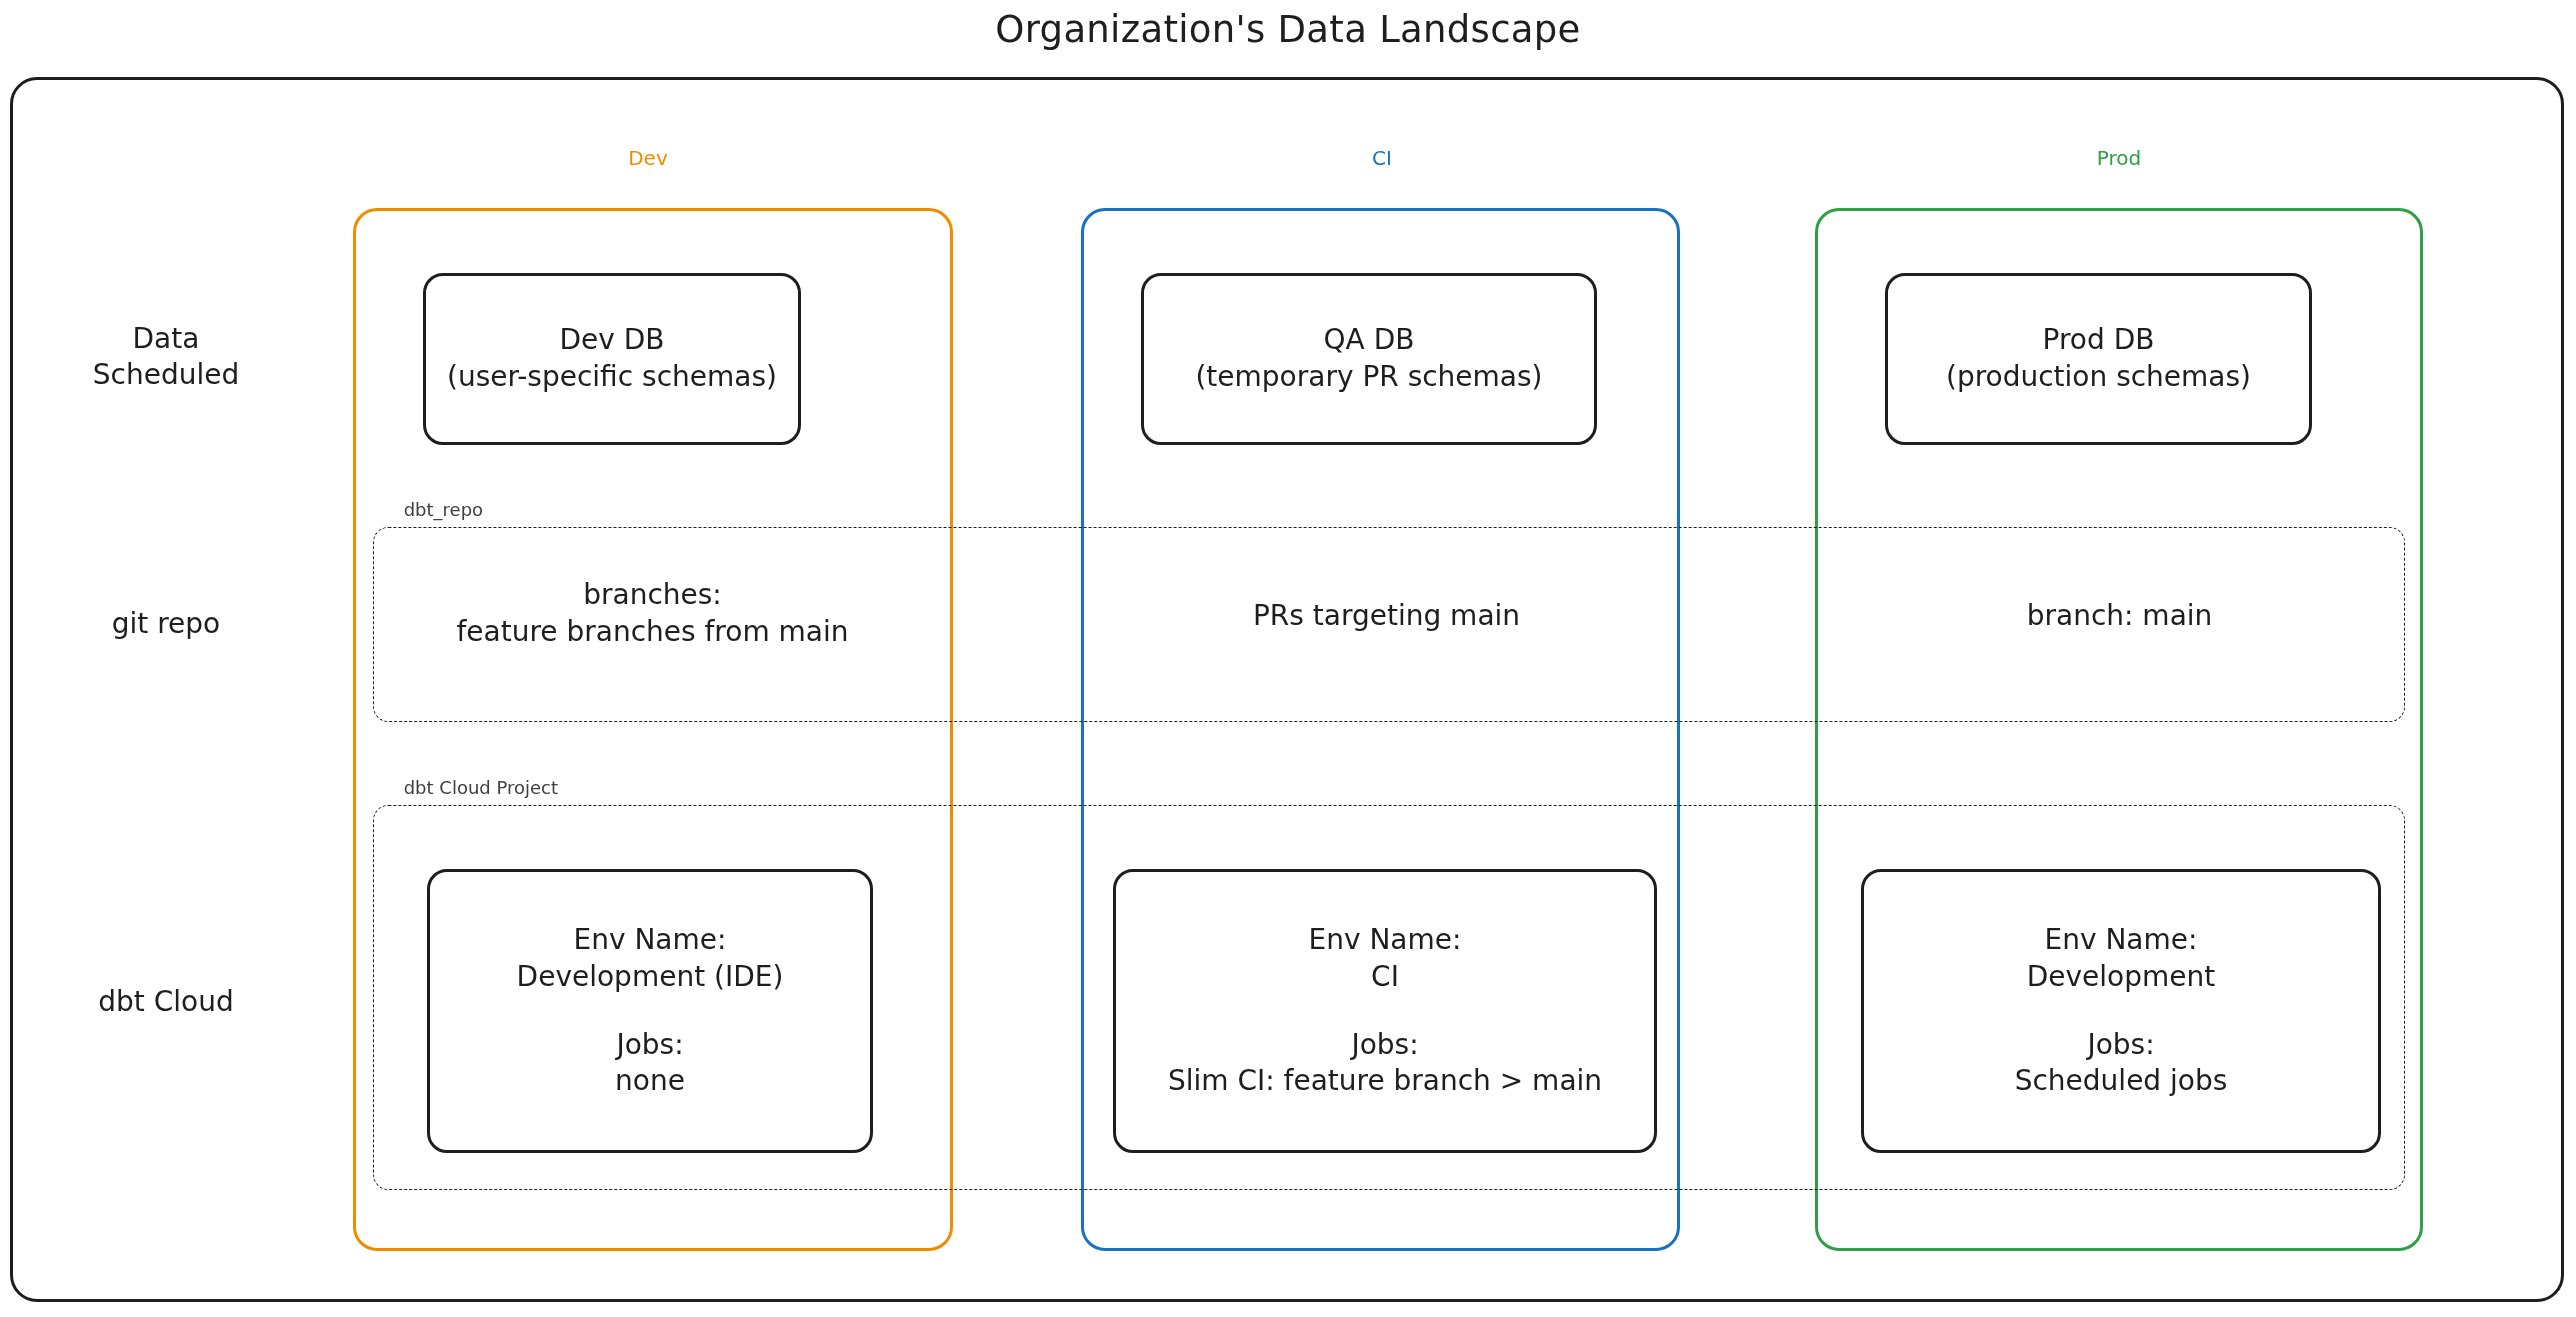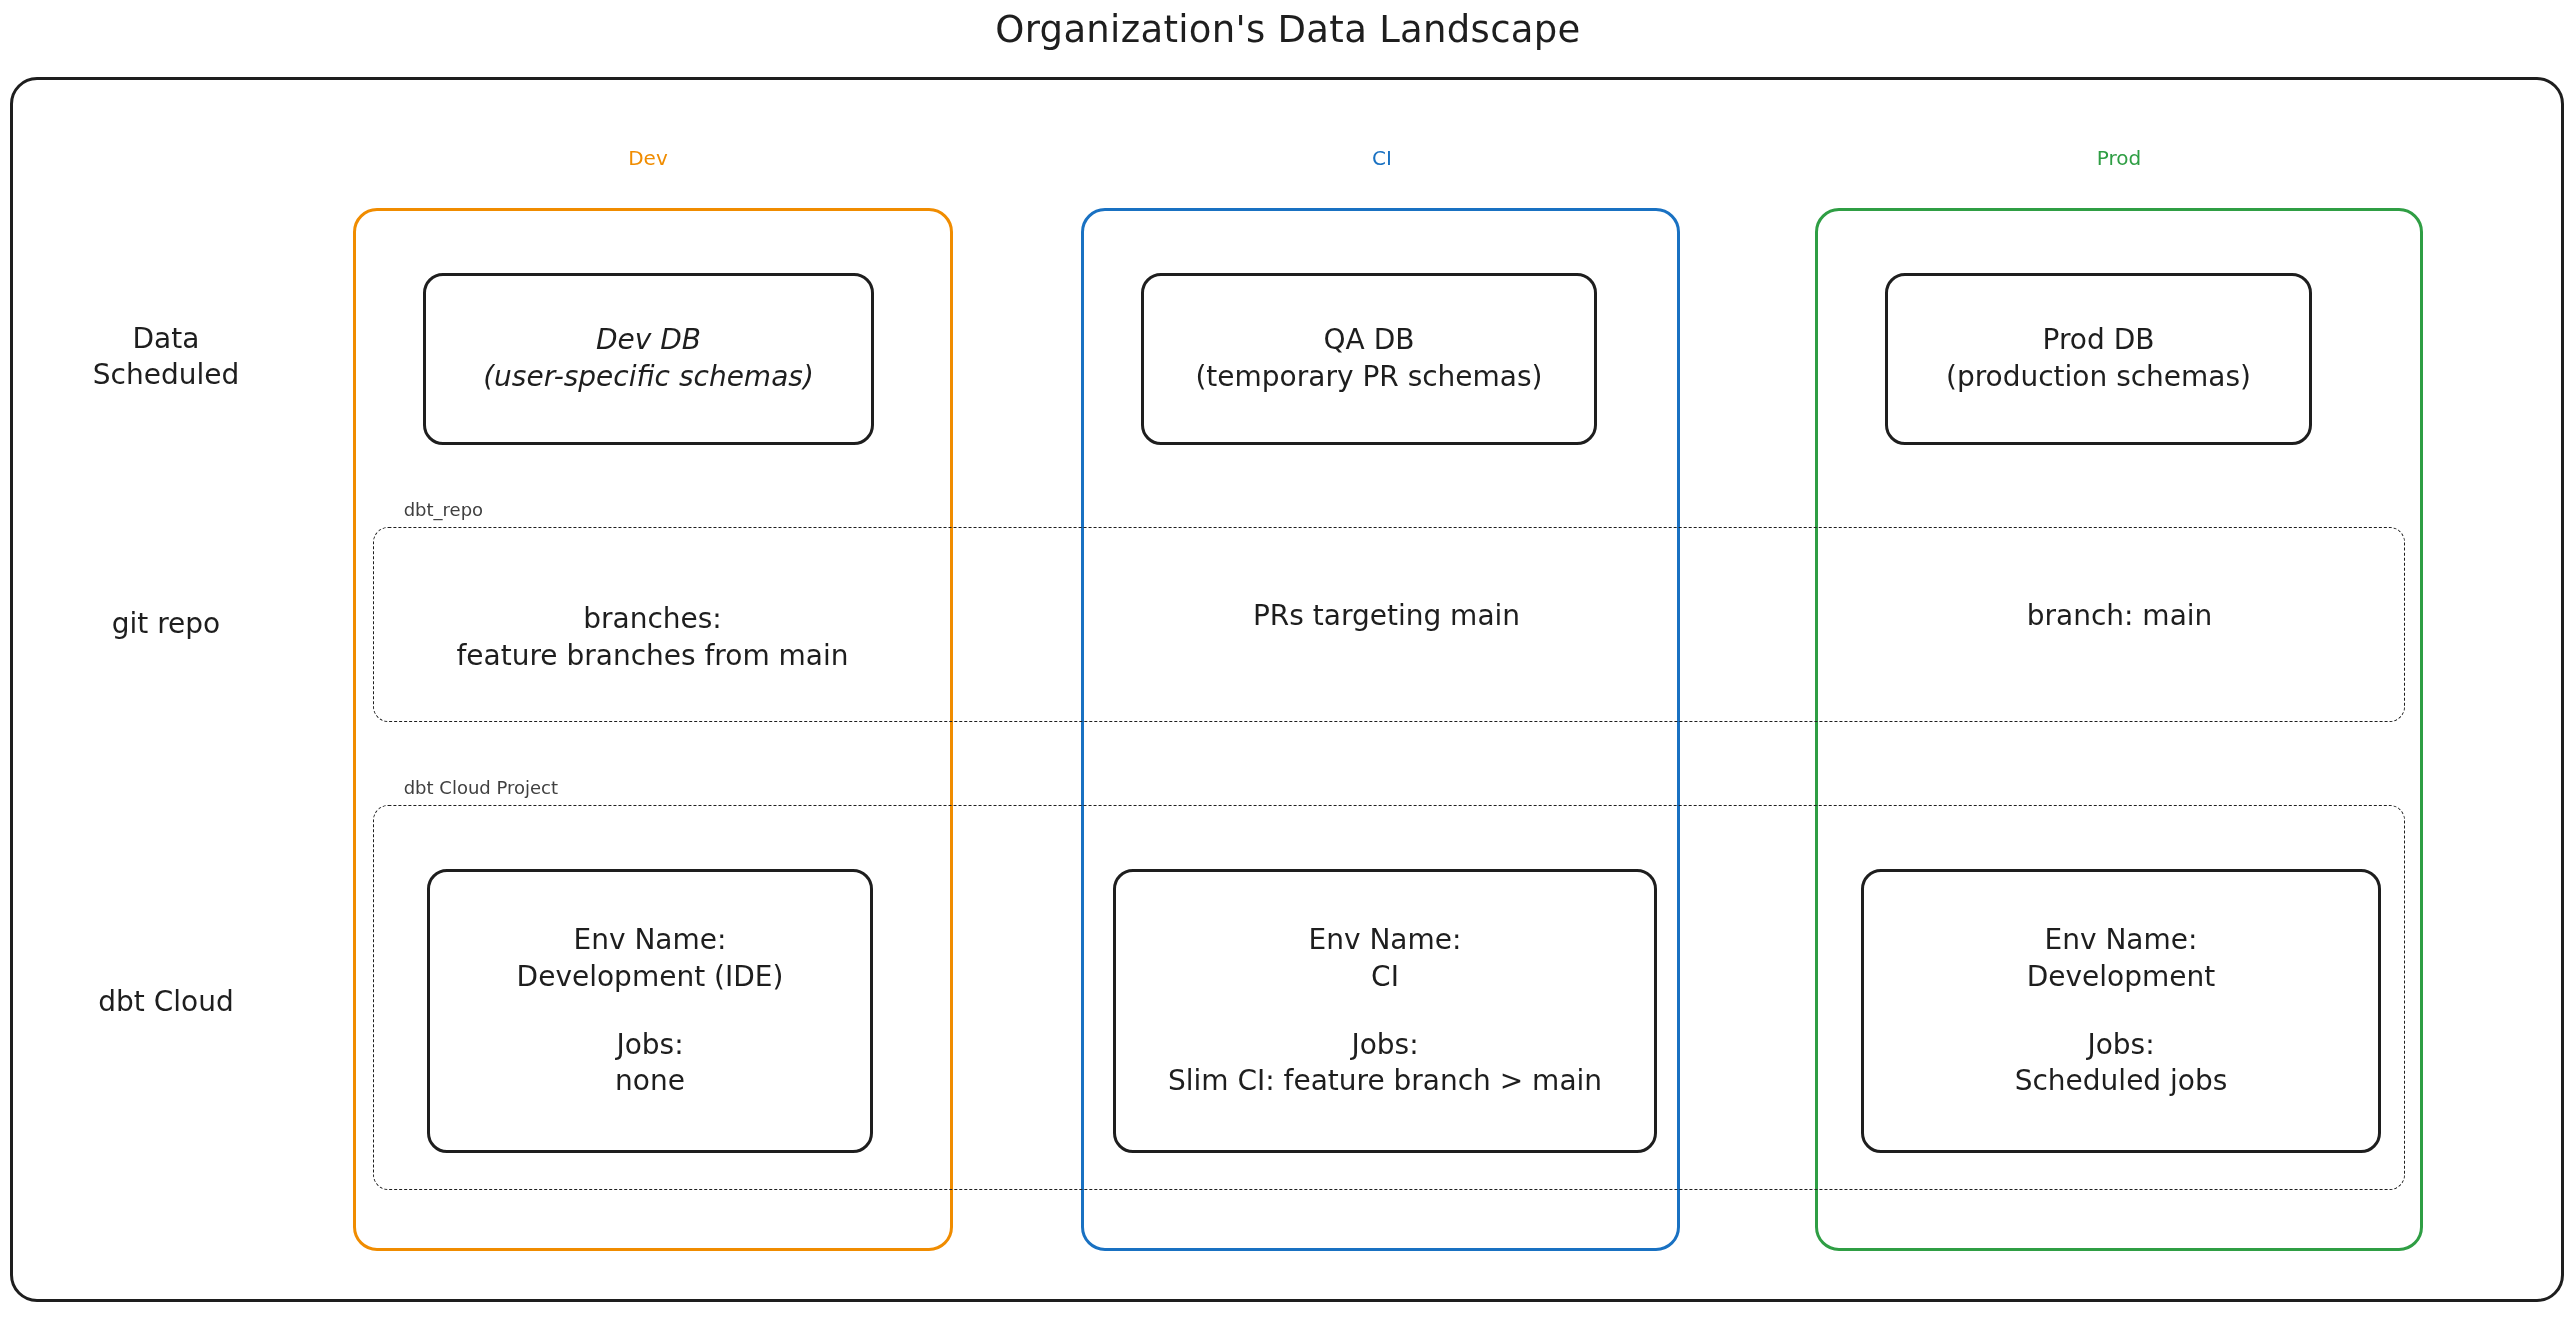--- a/index.html
+++ b/index.html
@@ -117,21 +117,21 @@
     align-items: center;
     justify-content: center;
     color: #1e1e1e;
     font-size: 28px;
     line-height: 1.32;
     text-align: center;
   }
 
   
   .db-box { top: 273px; height: 172px; }
-  #db-box-dev  { left: 423px;  width: 451px; font-style: italic; }
+  #db-box-dev  { left: 423px;  width: 378px; }
   #db-box-ci   { left: 1141px; width: 456px; }
   #db-box-prod { left: 1885px; width: 427px; }
 
   
   .env-box { top: 869px; height: 284px; }
   #env-box-dev  { left: 427px;  width: 446px; }
   #env-box-ci   { left: 1113px; width: 544px; }
   #env-box-prod { left: 1861px; width: 520px; }
 
   .entity-line { display: block; }
@@ -139,21 +139,21 @@
 
   
   .git-cell {
     position: absolute;
     top: 577px;
     text-align: center;
     font-size: 28px;
     line-height: 1.32;
     color: #1e1e1e;
   }
-  #git-cell-dev  { left: 379px;  width: 547px; margin-top: 24px; }
+  #git-cell-dev  { left: 379px;  width: 547px; }
   #git-cell-ci   { left: 1113px; width: 547px; }
   #git-cell-prod { left: 1846px; width: 547px; }
   #git-cell-ci, #git-cell-prod { top: 598px; }
 </style>
 </head>
 <body>
 
 <div id="diagram-title">Organization's Data Landscape</div>
 
 <div id="outer-frame"></div>

